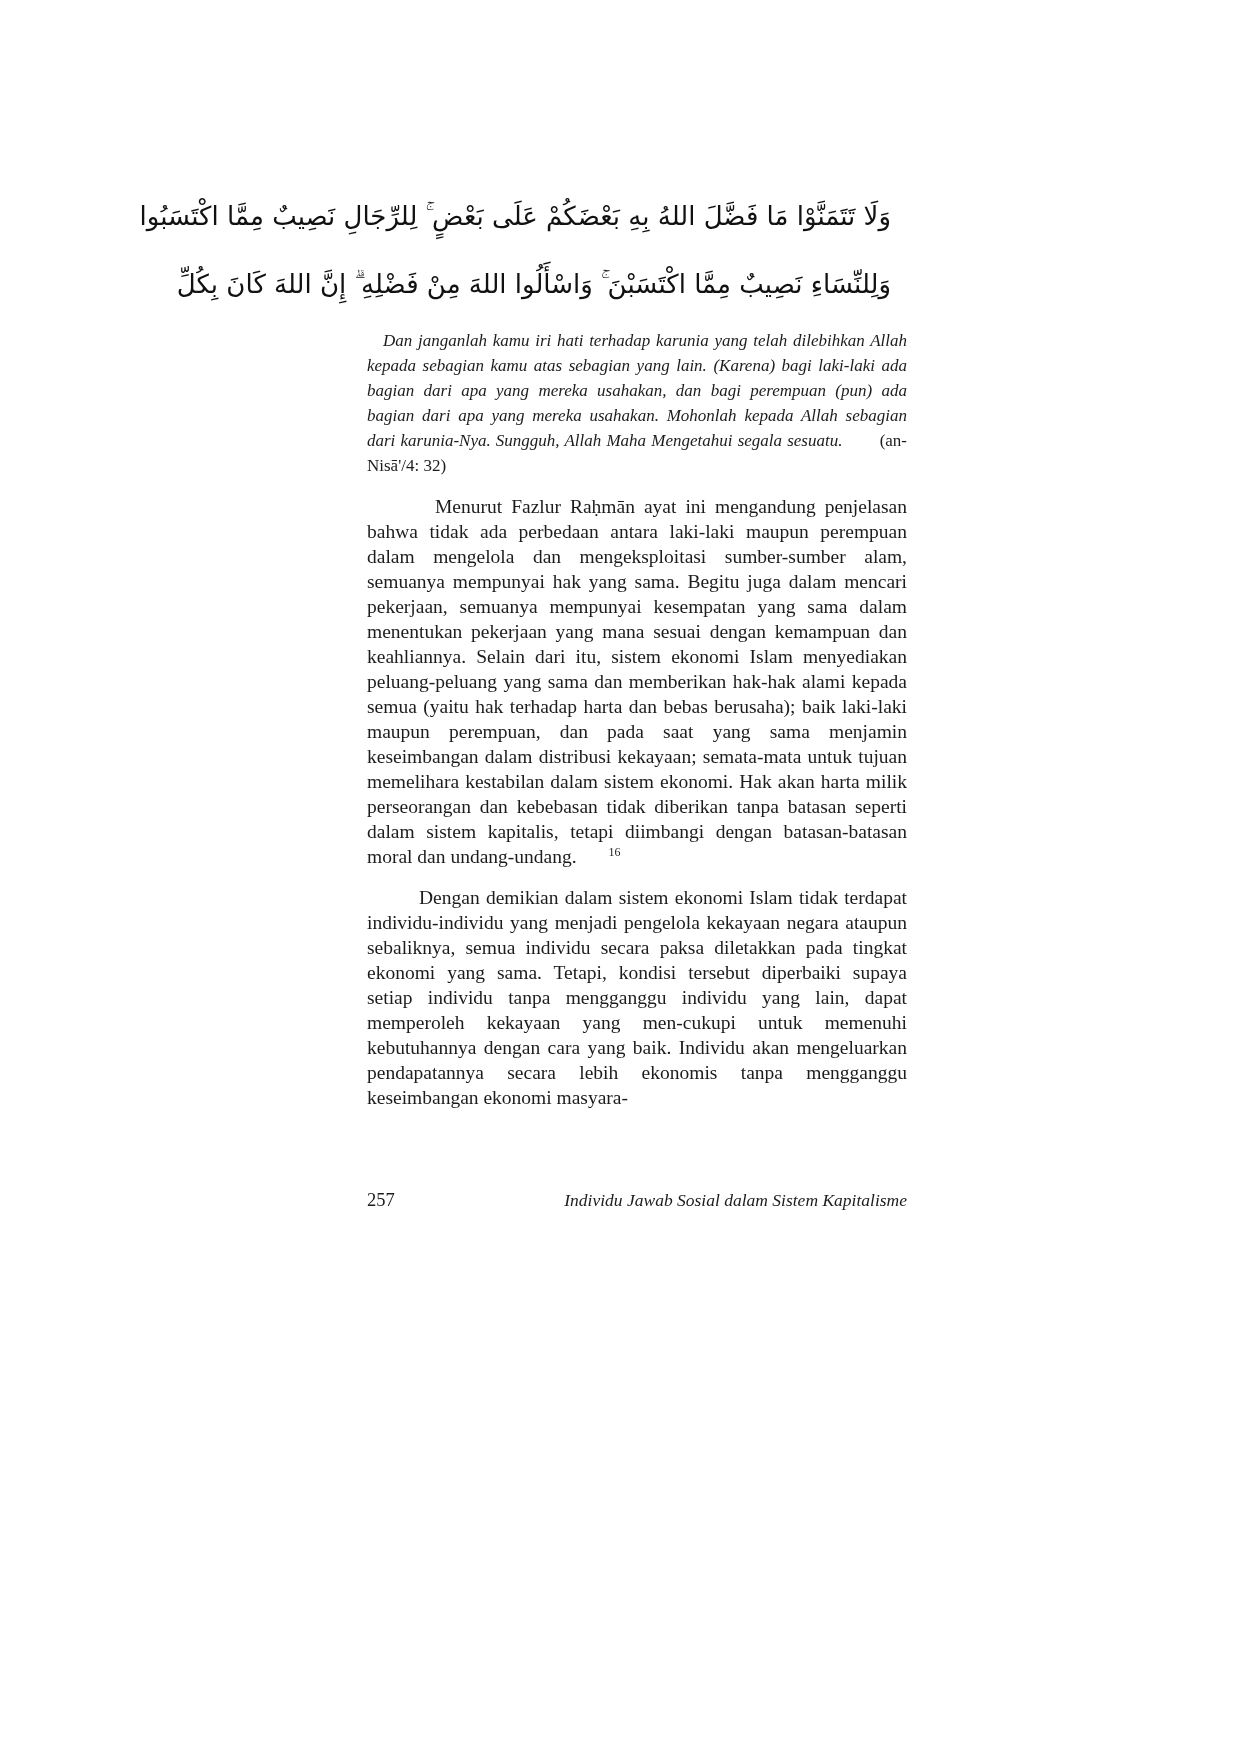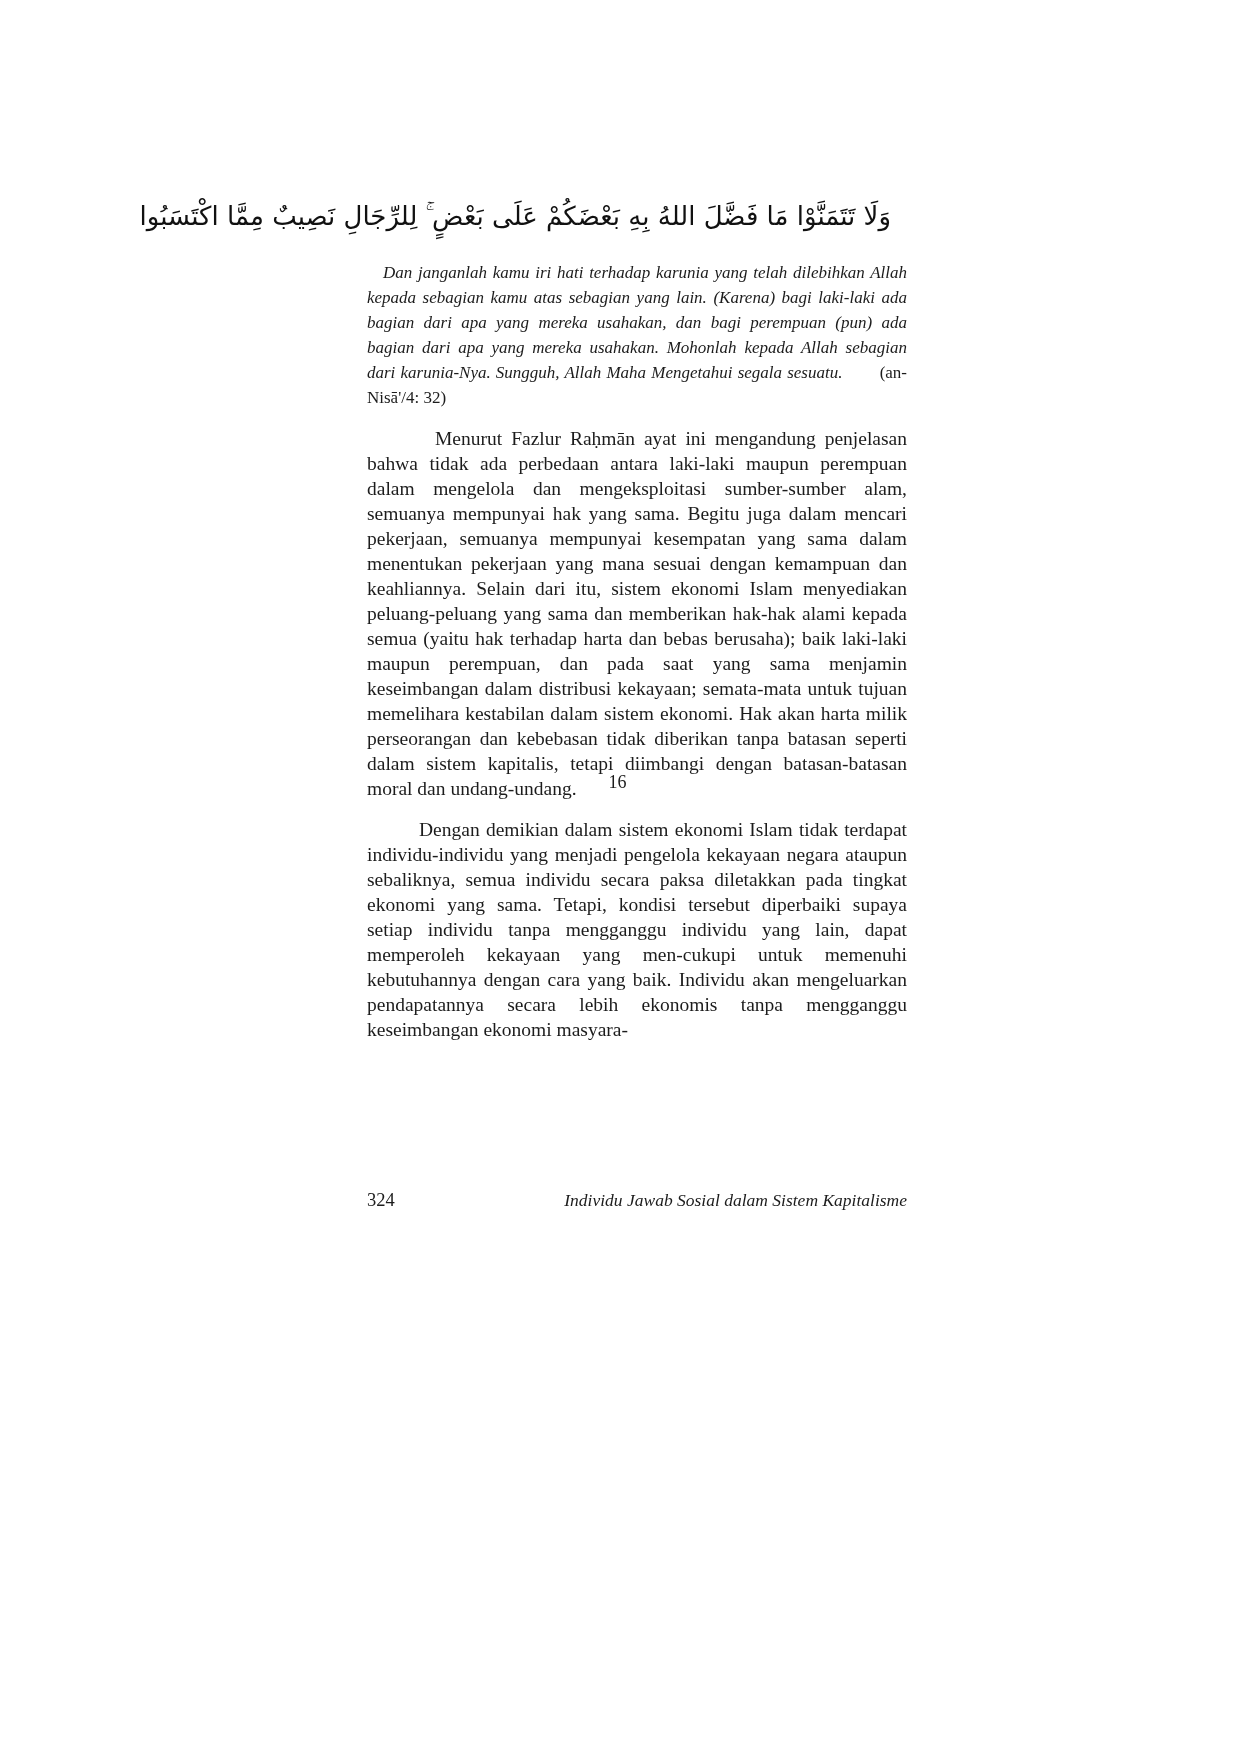--- a/index.html
+++ b/index.html
@@ -40,21 +40,21 @@
   .translation .citation {
     font-style: normal;
   }
   p.body {
     font-size: 19.5px;
     line-height: 25px;
     text-align: justify;
     text-indent: 52px;
   }
   p.body sup {
-    font-size: 18px;
+    font-size: 12px;
     line-height: 0;
     vertical-align: super;
   }
   .footer {
     position: absolute;
     left: 287px;
     top: 1110px;
     width: 572px;
     display: flex;
     justify-content: space-between;
@@ -71,28 +71,29 @@
 </style>
 </head>
 <body>
 
 <div class="page">
 
   <div class="content">
 
     <div class="arabic-block">
       <div class="arabic-line">وَلَا تَتَمَنَّوْا مَا فَضَّلَ اللهُ بِهِ بَعْضَكُمْ عَلَى بَعْضٍ ۚ لِلرِّجَالِ نَصِيبٌ مِمَّا اكْتَسَبُوا</div>
+      <div class="arabic-line">وَلِلنِّسَاءِ نَصِيبٌ مِمَّا اكْتَسَبْنَ ۚ وَاسْأَلُوا اللهَ مِنْ فَضْلِهِ ۗ إِنَّ اللهَ كَانَ بِكُلِّ</div>
     </div>
 
     <p class="translation"><span>Dan janganlah kamu iri hati terhadap karunia yang telah dilebihkan Allah kepada sebagian kamu atas sebagian yang lain. (Karena) bagi laki-laki ada bagian dari apa yang mereka usahakan, dan bagi perempuan (pun) ada bagian dari apa yang mereka usahakan. Mohonlah kepada Allah sebagian dari karunia-Nya. Sungguh, Allah Maha Mengetahui segala sesuatu. </span><span class="citation">(an-Nisā'/4: 32)</span></p>
 
     <p class="body"><span>Menurut Fazlur Raḥmān ayat ini mengandung penjelasan bahwa tidak ada perbedaan antara laki-laki maupun perempuan dalam mengelola dan mengeksploitasi sumber-sumber alam, semuanya mempunyai hak yang sama. Begitu juga dalam mencari pekerjaan, semuanya mempunyai kesempatan yang sama dalam menentukan pekerjaan yang mana sesuai dengan kemampuan dan keahliannya. Selain dari itu, sistem ekonomi Islam menyediakan peluang-peluang yang sama dan memberikan hak-hak alami kepada semua (yaitu hak terhadap harta dan bebas berusaha); baik laki-laki maupun perempuan, dan pada saat yang sama menjamin keseimbangan dalam distribusi kekayaan; semata-mata untuk tujuan memelihara kestabilan dalam sistem ekonomi. Hak akan harta milik perseorangan dan kebebasan tidak diberikan tanpa batasan seperti dalam sistem kapitalis, tetapi diimbangi dengan batasan-batasan moral dan undang-undang.</span><sup>16</sup></p>
 
     <p class="body">Dengan demikian dalam sistem ekonomi Islam tidak terdapat individu-individu yang menjadi pengelola kekayaan negara ataupun sebaliknya, semua individu secara paksa diletakkan pada tingkat ekonomi yang sama. Tetapi, kondisi tersebut diperbaiki supaya setiap individu tanpa mengganggu individu yang lain, dapat memperoleh kekayaan yang men-cukupi untuk memenuhi kebutuhannya dengan cara yang baik. Individu akan mengeluarkan pendapatannya secara lebih ekonomis tanpa mengganggu keseimbangan ekonomi masyara-</p>
 
   </div>
 
   <div class="footer">
-    <span class="page-number">324</span>
+    <span class="page-number">257</span>
     <span class="running-title">Individu Jawab Sosial dalam Sistem Kapitalisme</span>
   </div>
 
 </div>
 
 </body></html>

